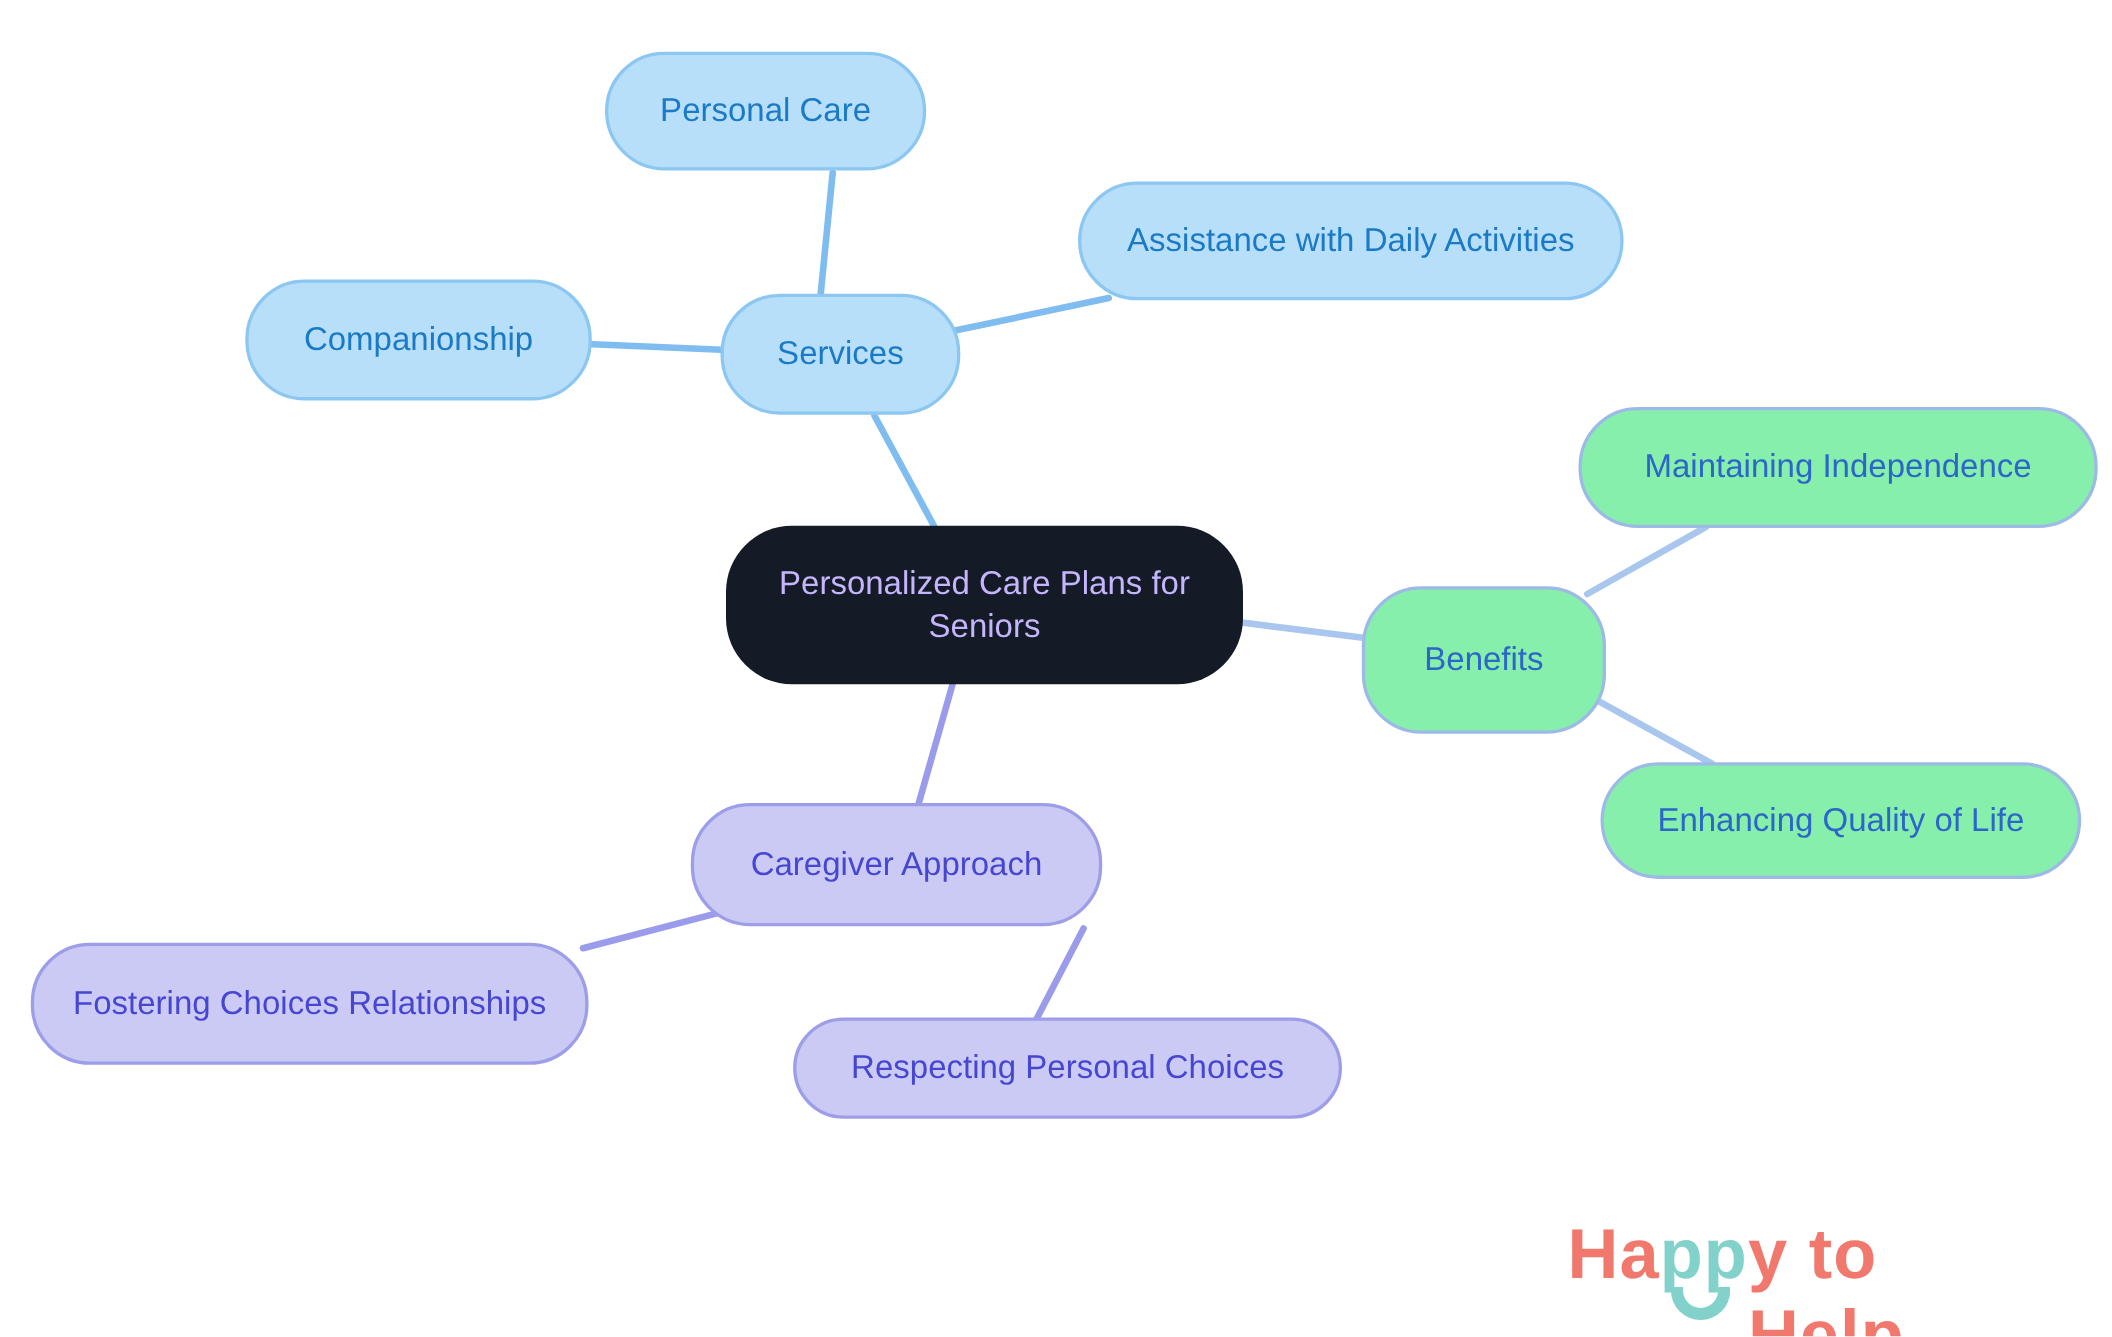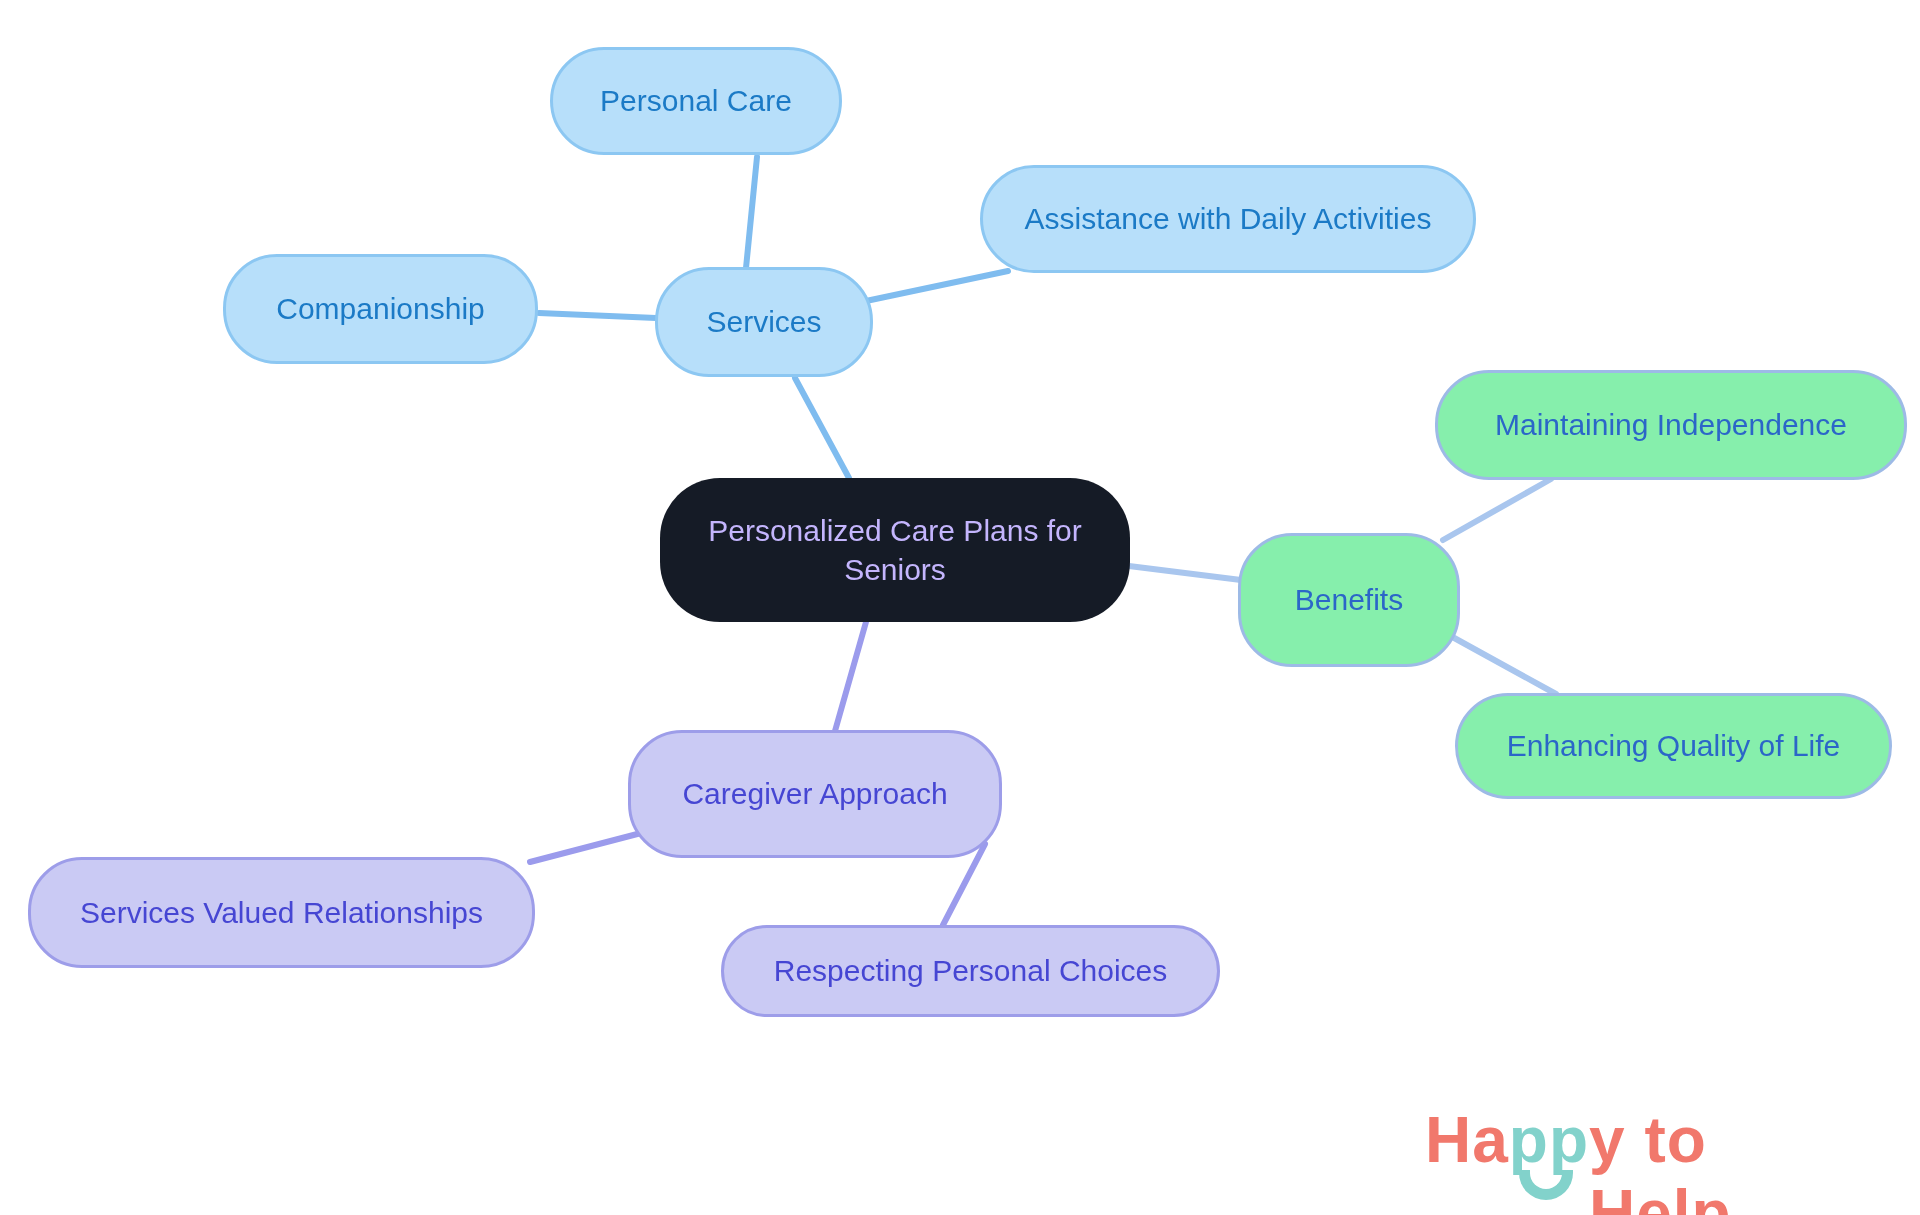--- a/index.html
+++ b/index.html
@@ -24,21 +24,21 @@
     background:#151B26; border:none; border-radius:60px; color:#c4b5fd;
     white-space:normal; padding:0 32px; line-height:1.3; font-size:30px;
   }
   #n-services      { left:655px;  top:267px; width:218px; height:110px;align-items:center; }
   #n-personal-care { left:550px;  top:47px;  width:292px; height:108px; }
   #n-assistance    { left:980px;  top:165px; width:496px; height:108px; }
   #n-companionship { left:223px;  top:254px; width:315px; height:110px; }
   #n-benefits      { left:1238px; top:533px; width:222px; height:134px;text-align:center; }
   #n-maintaining   { left:1435px; top:370px; width:472px; height:110px; }
   #n-enhancing     { left:1455px; top:693px; width:437px; height:106px;text-align:center; }
-  #n-caregiver     { left:628px;  top:730px; width:374px; height:128px; }
+  #n-caregiver     { left:628px;  top:730px; width:374px; height:112px; }
   #n-fostering     { left:28px;   top:857px; width:507px; height:111px; }
   #n-respecting    { left:721px;  top:925px; width:499px; height:92px; }
 
   #logo { position:absolute; left:1425px; top:1104px; width:440px; z-index:2; }
   .logo-headline { display:flex; font-size:64px; font-weight:bold; letter-spacing:1px; line-height:1.14; }
   .logo-coral { color:#F1786C; }
   .logo-teal  { color:#82D2CB; }
   .logo-smile {
     position:absolute; left:94px; top:66px; width:54px; height:30px;
     box-sizing:border-box; border:11px solid #82D2CB; border-top:none;
@@ -90,21 +90,21 @@
     <span>Maintaining Independence</span>
   </div>
   <div class="node b-benefits" id="n-enhancing">
     <span>Enhancing Quality of Life</span>
   </div>
 
   <div class="node b-caregiver" id="n-caregiver">
     <span>Caregiver Approach</span>
   </div>
   <div class="node b-caregiver" id="n-fostering">
-    <span>Services Valued Relationships</span>
+    <span>Fostering Choices Relationships</span>
   </div>
   <div class="node b-caregiver" id="n-respecting">
     <span>Respecting Personal Choices</span>
   </div>
 
   <div id="logo">
     <div class="logo-headline">
       <span class="logo-coral">Ha</span>
       <span class="logo-teal">pp</span>
       <span class="logo-coral">y to Help</span>

